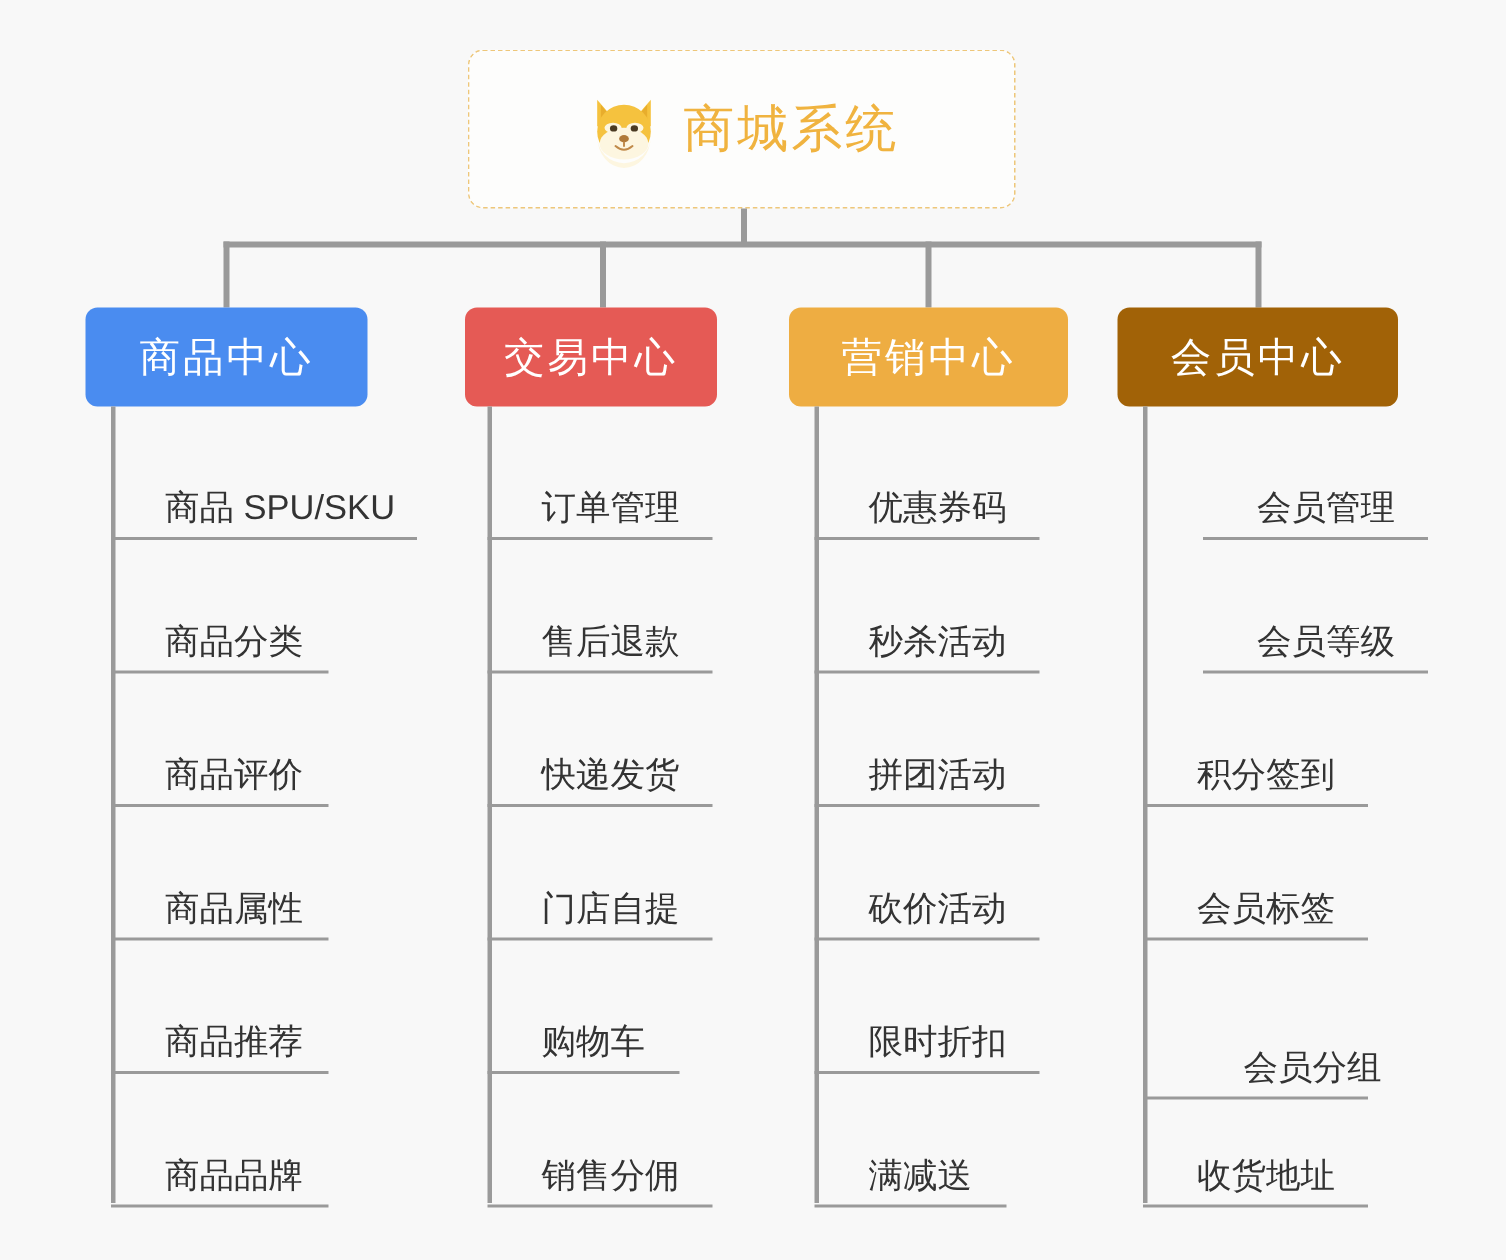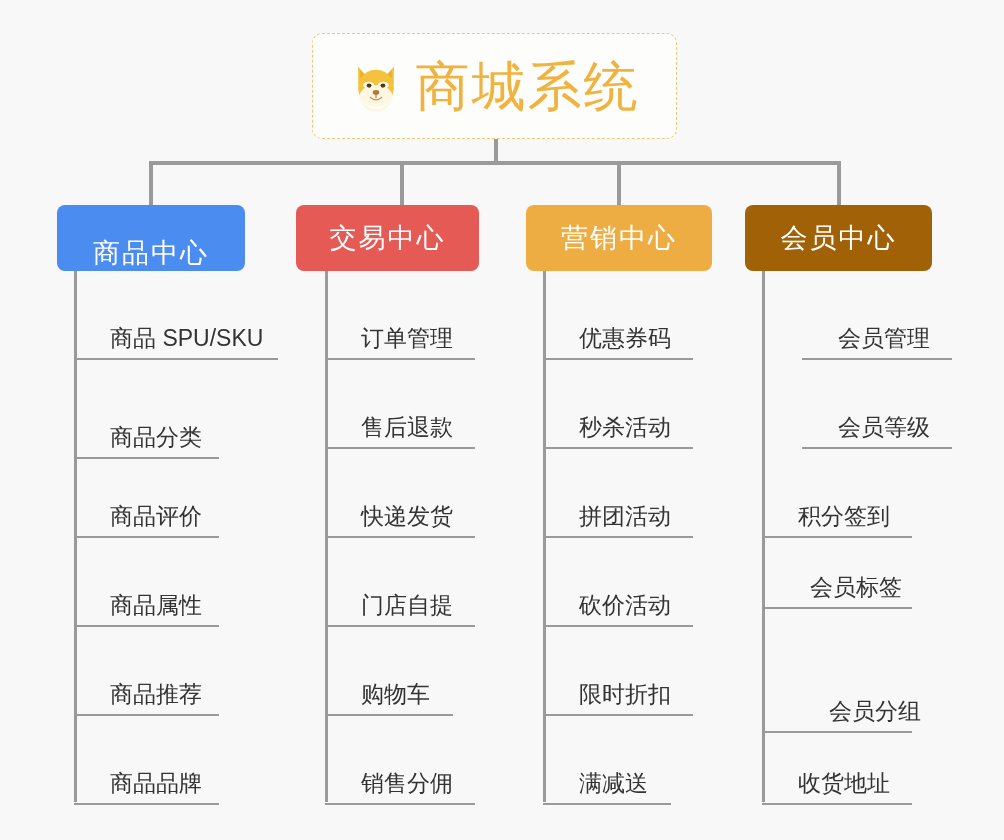--- a/index.html
+++ b/index.html
@@ -36,21 +36,21 @@
     justify-content: center;
     gap: 14px;
   }
   .root-emoji {
     width: 52px;
     height: 52px;
     position: relative;
     flex: none;
   }
   .root-title {
-    font-size: 54px;
+    font-size: 34px;
     color: #f0b33f;
     letter-spacing: 2px;
     line-height: 1;
     white-space: nowrap;
   }
 
   
   .conn {
     position: absolute;
     background: #9a9a9a;
@@ -145,46 +145,46 @@
     <span class="root-title" style="color: rgb(240, 179, 63);">商城系统</span>
   </div>
 
   <div class="conn conn-v-root" style="background: rgb(154, 154, 154);"></div>
   <div class="conn conn-h-bus" style="background: rgb(154, 154, 154);"></div>
   <div class="conn conn-v-drop" style="left: 149px; background: rgb(154, 154, 154);"></div>
   <div class="conn conn-v-drop" style="left: 400px; background: rgb(154, 154, 154);"></div>
   <div class="conn conn-v-drop" style="left: 617px; background: rgb(154, 154, 154);"></div>
   <div class="conn conn-v-drop" style="left: 837px; background: rgb(154, 154, 154);"></div>
 
-  <div class="cat-header" style="left: 57px; width: 188px; background: rgb(74, 140, 240); align-items: flex-end;">
+  <div class="cat-header" style="left: 57px; width: 188px; background: rgb(74, 140, 240);">
     <span>商品中心</span>
   </div>
   <div class="column" style="left:74px;">
     <div class="col-spine" style="height: 531px; background: rgb(154, 154, 154);"></div>
     <div class="leaf" style="top: 0px; width: 204px; border-bottom-color: rgb(154, 154, 154);">
         <span class="leaf-label">商品 SPU/SKU</span>
       </div>
-    <div class="leaf" style="top: 99px; width: 145px; border-bottom-color: rgb(154, 154, 154);">
+    <div class="leaf" style="top: 89px; width: 145px; border-bottom-color: rgb(154, 154, 154);">
         <span class="leaf-label">商品分类</span>
       </div>
     <div class="leaf" style="top: 178px; width: 145px; border-bottom-color: rgb(154, 154, 154);">
         <span class="leaf-label">商品评价</span>
       </div>
     <div class="leaf" style="top: 267px; width: 145px; border-bottom-color: rgb(154, 154, 154);">
         <span class="leaf-label">商品属性</span>
       </div>
     <div class="leaf" style="top: 356px; width: 145px; border-bottom-color: rgb(154, 154, 154);">
         <span class="leaf-label">商品推荐</span>
       </div>
     <div class="leaf" style="top: 445px; width: 145px; border-bottom-color: rgb(154, 154, 154);">
         <span class="leaf-label">商品品牌</span>
       </div>
   </div>
 
-  <div class="cat-header" style="left: 296px; width: 183px; background: rgb(229, 90, 85);">
+  <div class="cat-header" style="left: 310px; width: 168px; background: rgb(229, 90, 85);">
     <span>交易中心</span>
   </div>
   <div class="column" style="left:325px;">
     <div class="col-spine" style="height: 531px; background: rgb(154, 154, 154);"></div>
     <div class="leaf" style="top: 0px; width: 150px; border-bottom-color: rgb(154, 154, 154);">
         <span class="leaf-label">订单管理</span>
       </div>
     <div class="leaf" style="top: 89px; width: 150px; border-bottom-color: rgb(154, 154, 154);">
         <span class="leaf-label">售后退款</span>
       </div>
@@ -234,21 +234,21 @@
     <div class="col-spine" style="height: 531px; background: rgb(154, 154, 154);"></div>
     <div class="leaf" style="top: 0px; width: 150px; border-bottom-color: rgb(154, 154, 154); margin-left: 40px;">
         <span class="leaf-label">会员管理</span>
       </div>
     <div class="leaf" style="top: 89px; width: 150px; border-bottom-color: rgb(154, 154, 154); margin-left: 40px;">
         <span class="leaf-label">会员等级</span>
       </div>
     <div class="leaf" style="top: 178px; width: 150px; border-bottom-color: rgb(154, 154, 154);">
         <span class="leaf-label">积分签到</span>
       </div>
-    <div class="leaf" style="top: 249px; width: 150px; border-bottom-color: rgb(154, 154, 154); justify-content: flex-end;">
+    <div class="leaf" style="top: 267px; width: 150px; border-bottom-color: rgb(154, 154, 154);">
         <span class="leaf-label">会员标签</span>
       </div>
     <div class="leaf" style="top: 373px; width: 150px; border-bottom-color: rgb(154, 154, 154); padding-left: 31px;">
         <span class="leaf-label">会员分组</span>
       </div>
     <div class="leaf" style="top: 445px; width: 150px; border-bottom-color: rgb(154, 154, 154);">
         <span class="leaf-label">收货地址</span>
       </div>
   </div>
 

